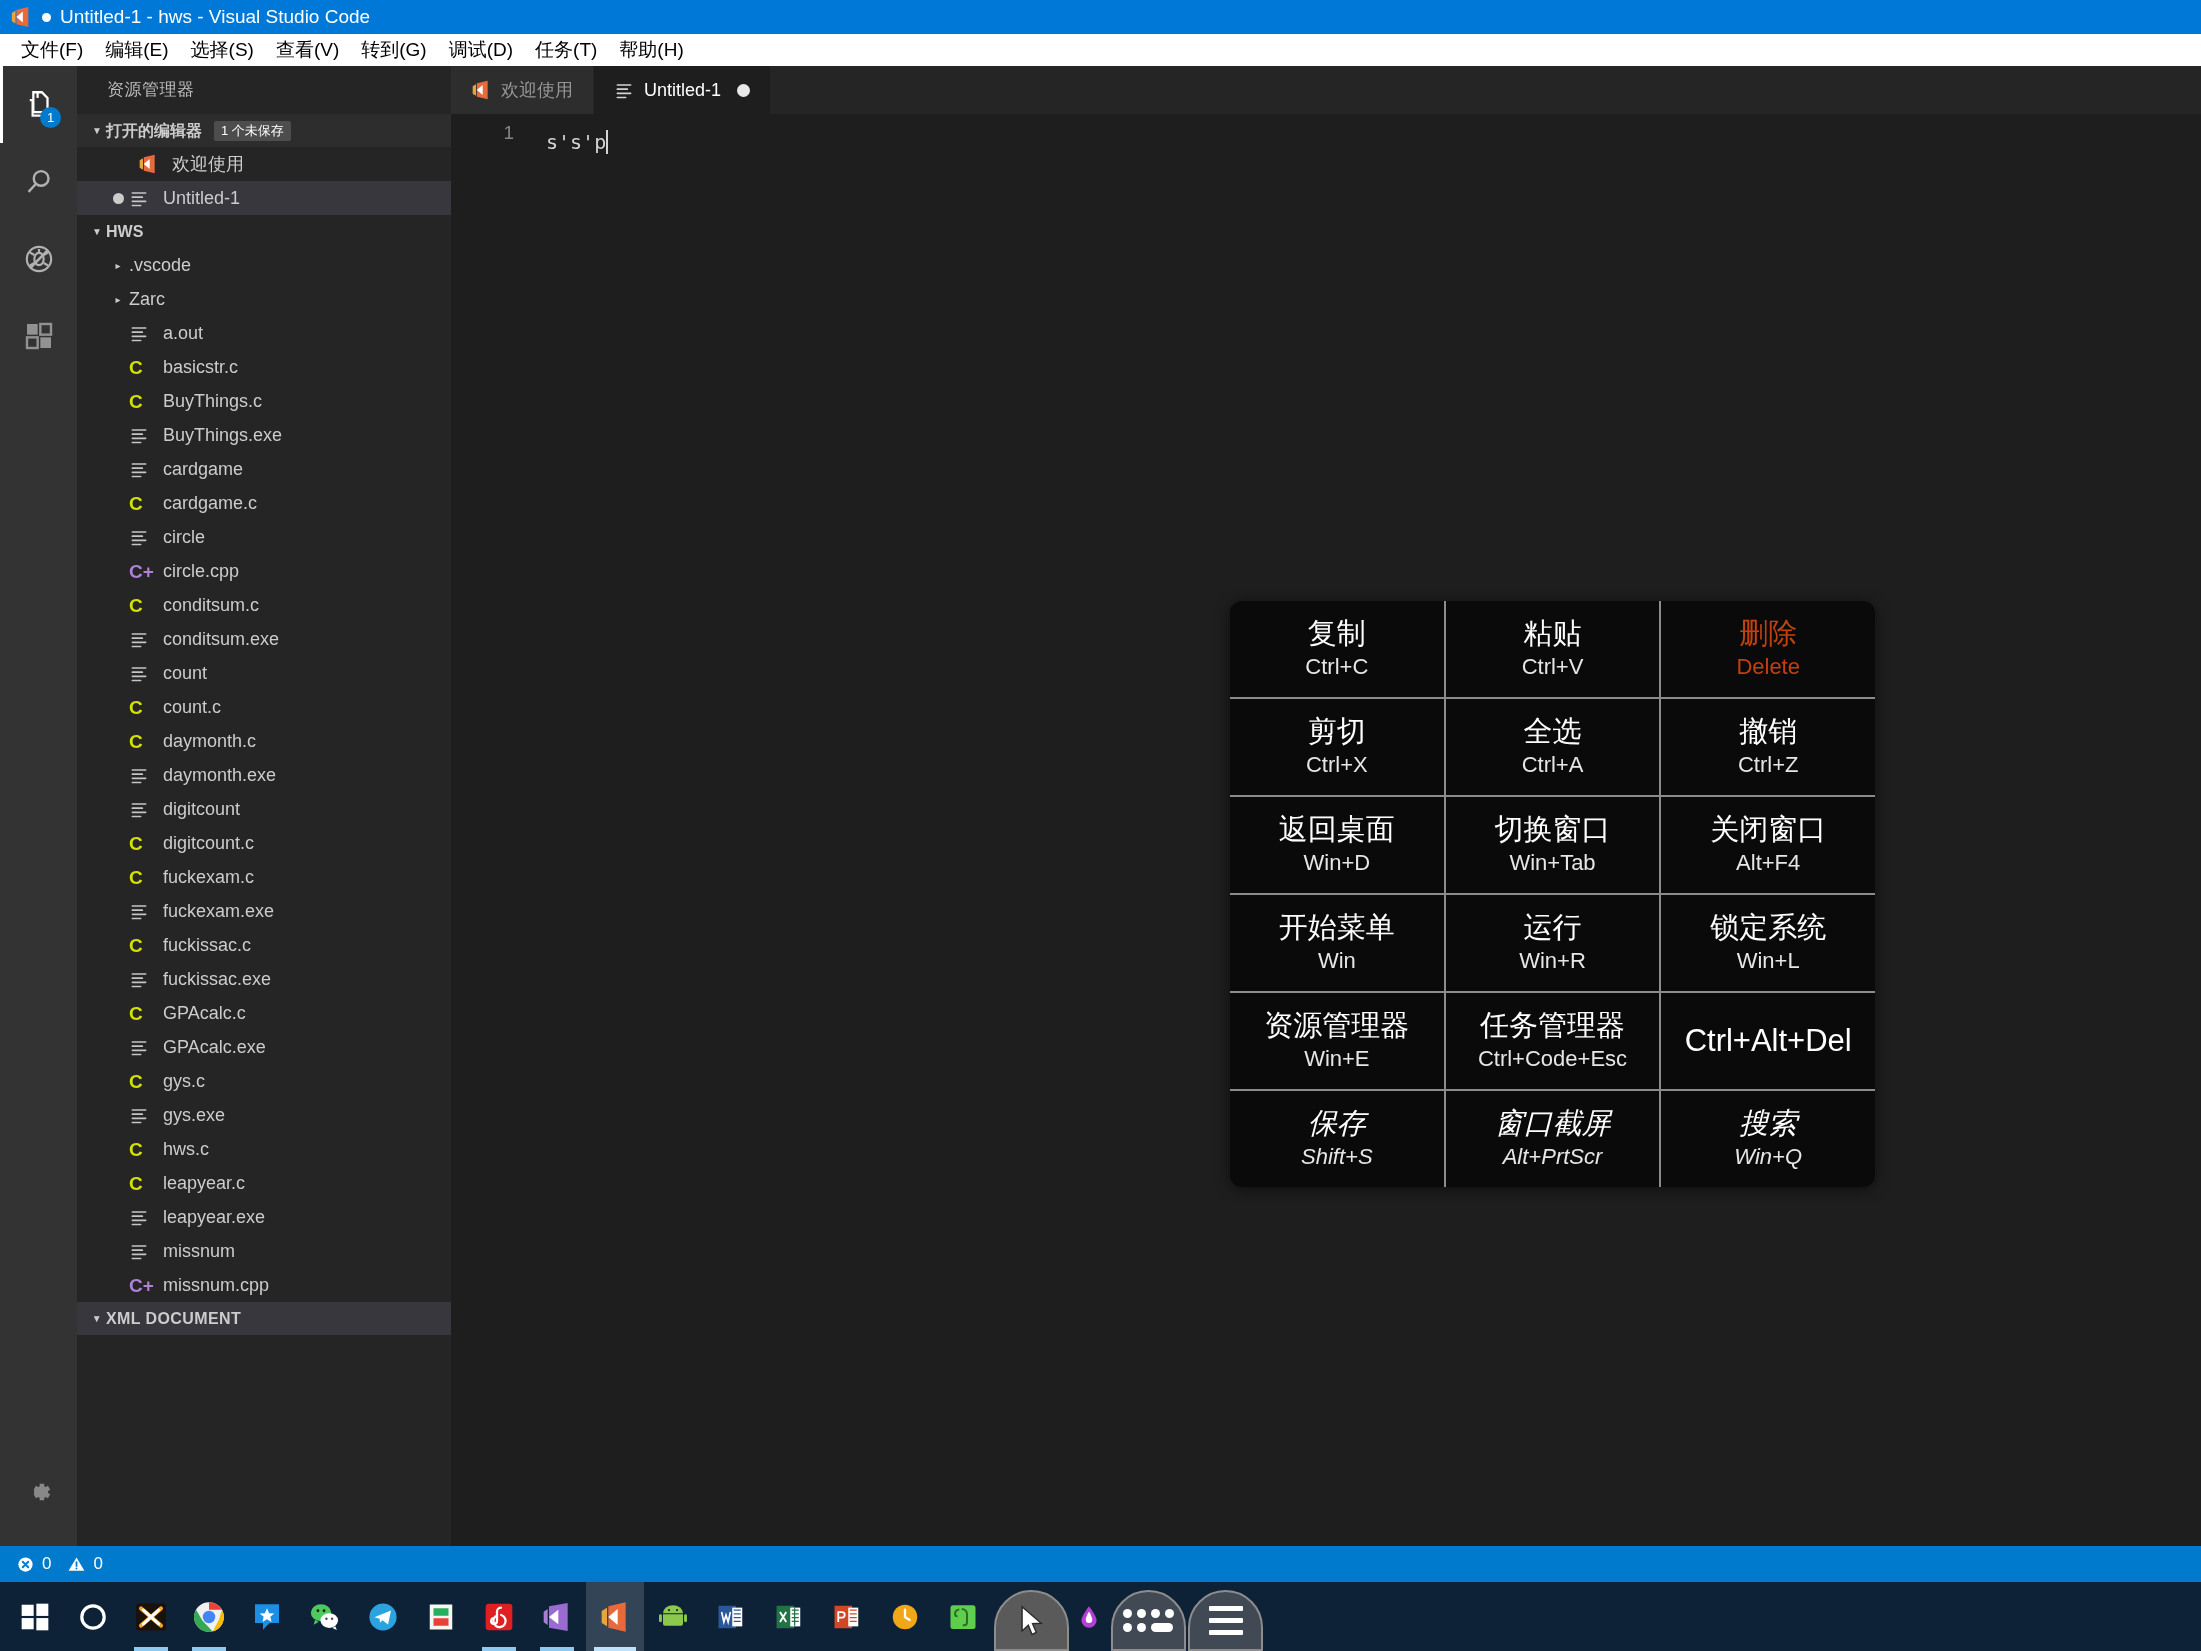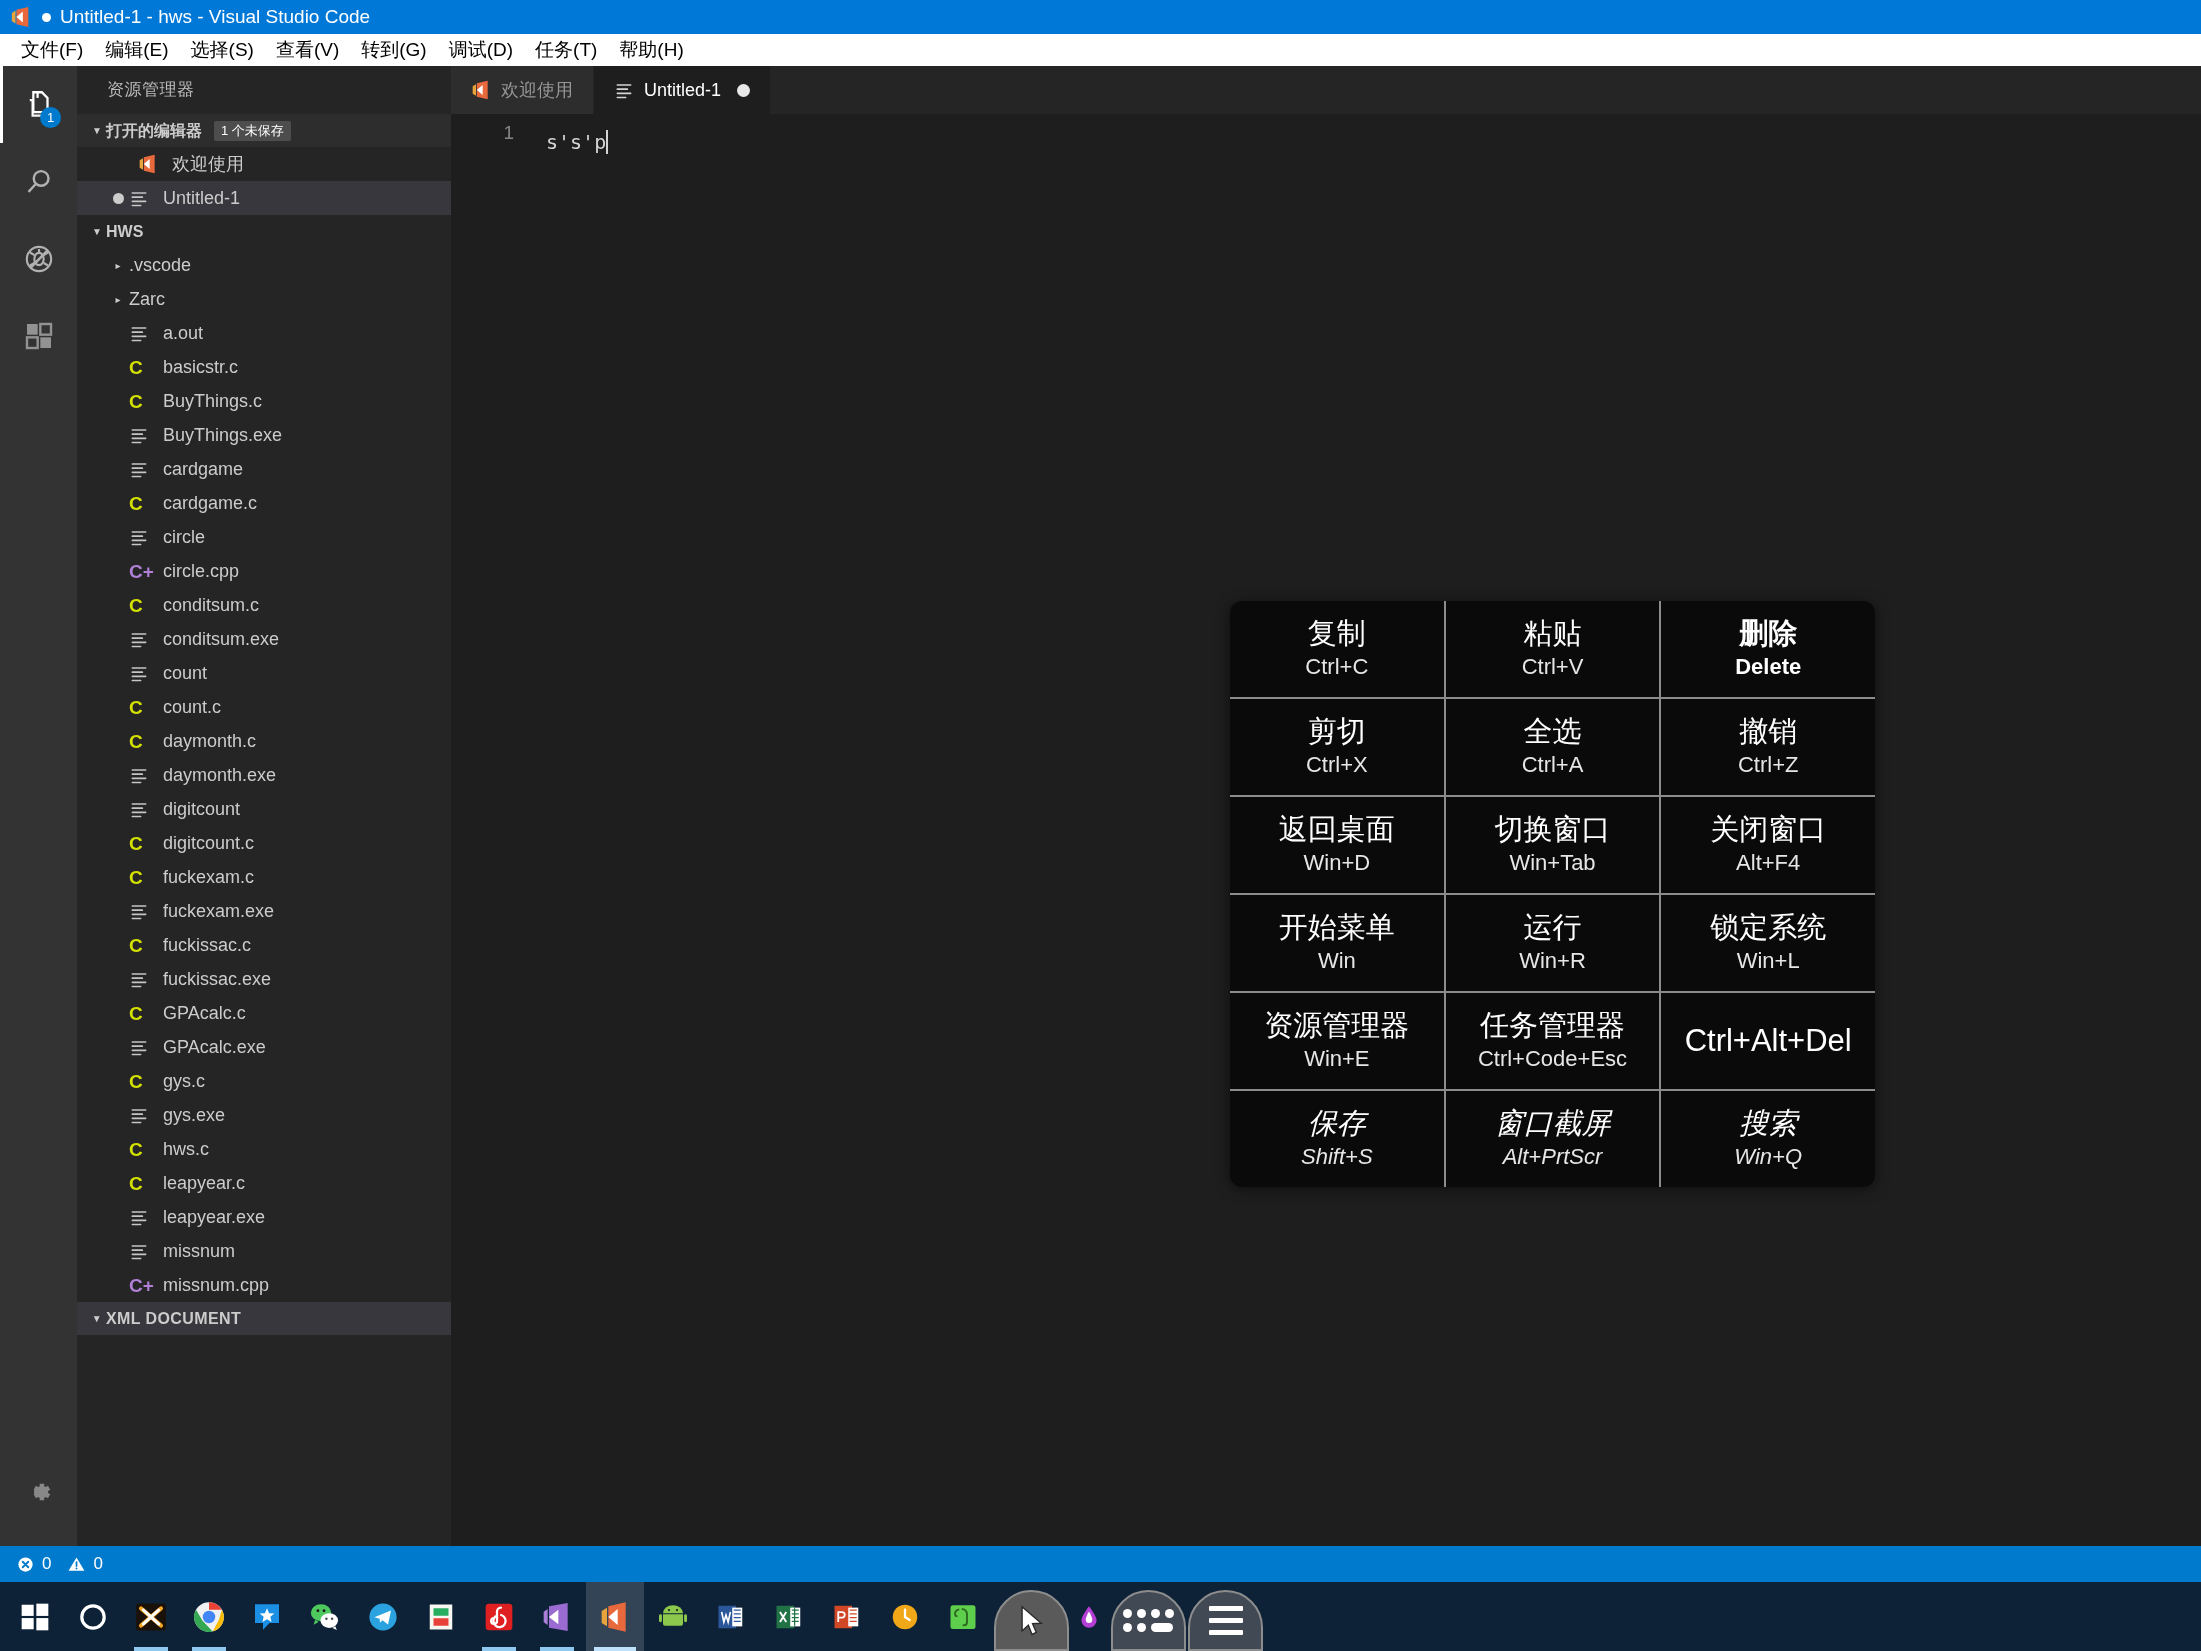--- a/index.html
+++ b/index.html
@@ -338,21 +338,21 @@
     line-height: 1.05;
     white-space: nowrap;
   }
   .sp-key {
     color: #e6e6e6;
     font-size: 22px;
     margin-top: 5px;
     white-space: nowrap;
   }
   .sp-cell.danger .sp-label,
-  .sp-cell.danger .sp-key { color: #ffffff; font-weight: bold; }
+  .sp-cell.danger .sp-key { color: #c2410c; }
   .sp-cell.single .sp-label { font-size: 31px; }
 
   
   .statusbar {
     height: 36px;
     background: #007acc;
     display: flex;
     align-items: center;
     padding-left: 16px;
     color: #ffffff;

